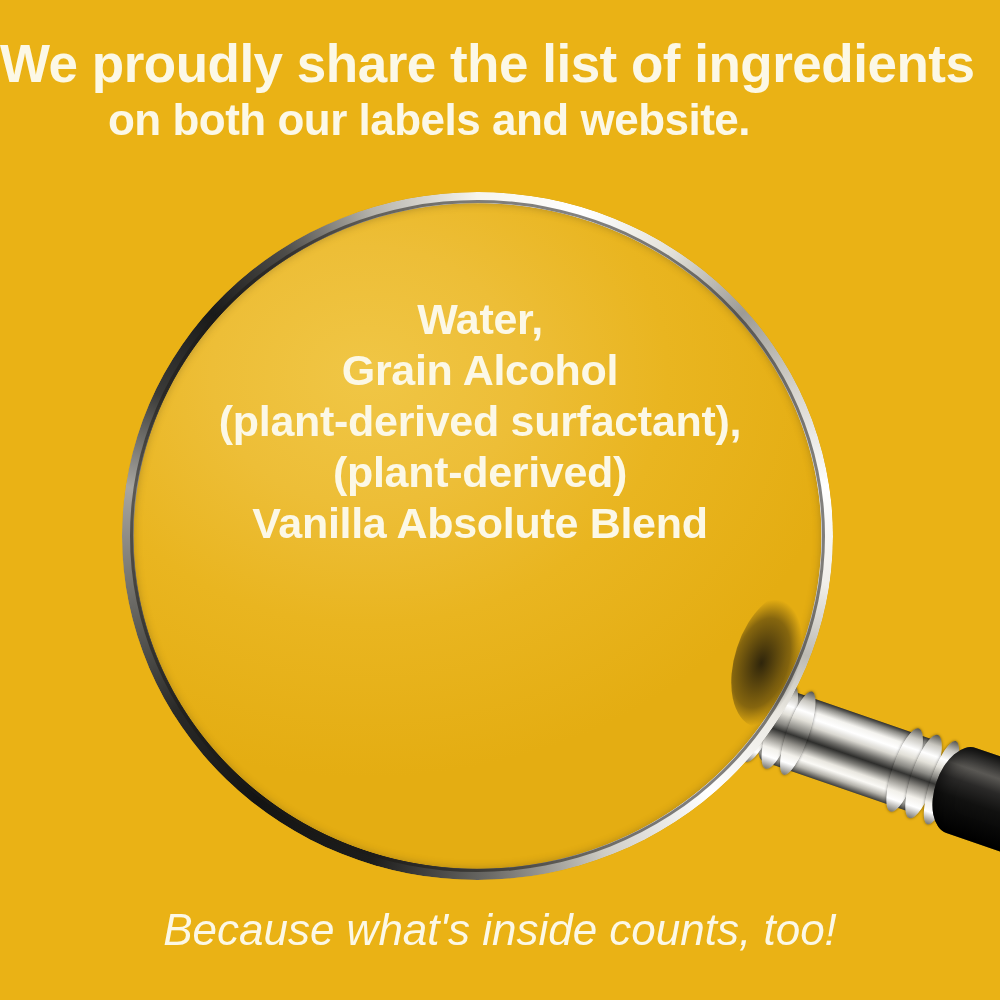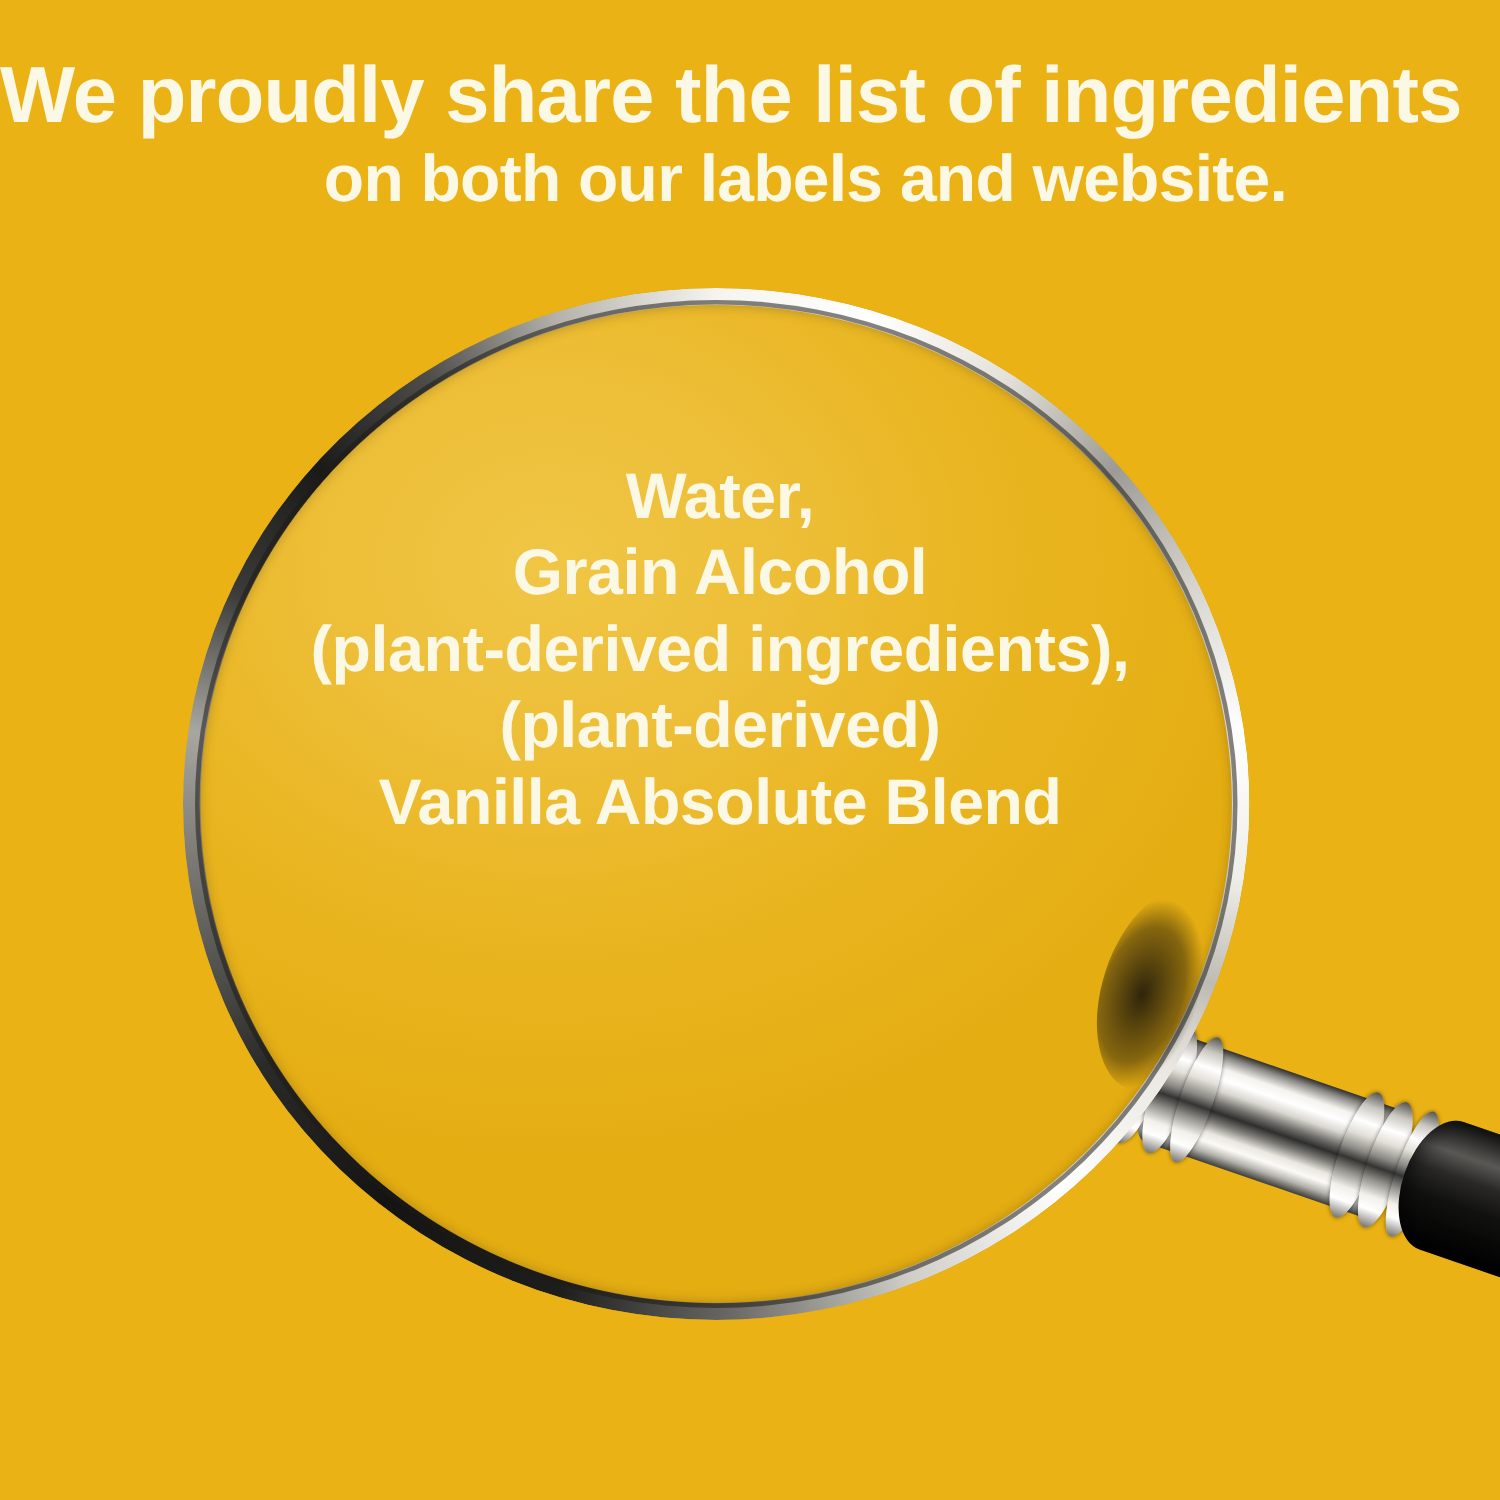--- a/index.html
+++ b/index.html
@@ -19,21 +19,21 @@
     background: #EAB215;
     overflow: hidden;
   }
 
   
   .headline {
     position: absolute;
     left: 0;
     top: 36px;
     width: 858px;
-    text-align: right;
+    text-align: center;
     color: #FCF8E6;
     font-family: "Liberation Sans", sans-serif;
     font-weight: bold;
     font-size: 52px;
     line-height: 56px;
     letter-spacing: -0.5px;
     z-index: 30;
     pointer-events: none;
   }
   .headline .hl-line {
@@ -216,21 +216,20 @@
     width: 780px;
     text-align: center;
     color: #FCF8E6;
     font-family: "Liberation Sans", sans-serif;
     font-weight: bold;
     font-size: 43px;
     line-height: 51px;
     letter-spacing: -0.3px;
     z-index: 20;
     pointer-events: none;
-    margin-top: 12px;
   }
   .ingredients .ing-line {
     display: block;
     white-space: nowrap;
   }
 
   
   .tagline {
     position: absolute;
     left: 0;
@@ -272,20 +271,21 @@
     </div>
 
     <div class="lens"></div>
     <div class="rim"></div>
     <div class="rim-inner"></div>
     <div class="rim-joint"></div>
 
     <div class="ingredients">
       <span class="ing-line">Water,</span>
       <span class="ing-line">Grain Alcohol</span>
-      <span class="ing-line">(plant-derived ingredients),</span>
+      <span class="ing-line">(plant-derived surfactant),</span>
       <span class="ing-line">(plant-derived)</span>
       <span class="ing-line">Vanilla Absolute Blend</span>
     </div>
   </div>
 
+  <div class="tagline">Because what's inside counts, too!</div>
 
 </div>
 
 </body></html>

